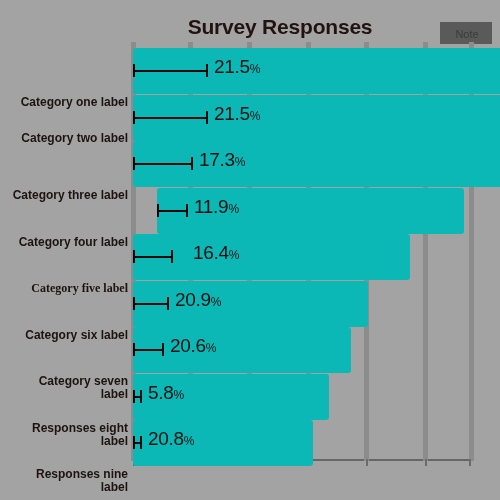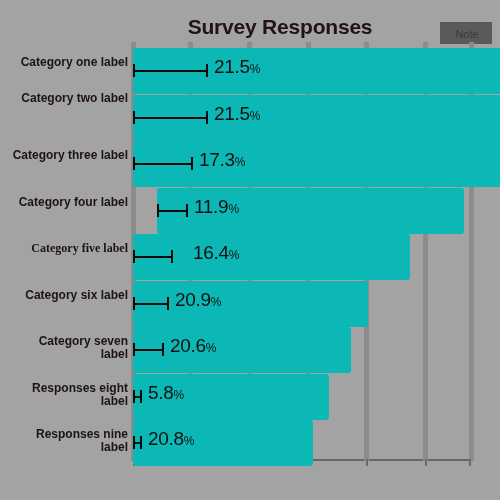--- a/index.html
+++ b/index.html
@@ -38,21 +38,21 @@
   .whisker-cap{position:absolute;width:2px;height:13px;background:#0a0a0a;top:16px;}
   .whisker-cap.start{left:0;}
 
   .val{position:absolute;top:8px;color:#101010;font-size:19px;font-weight:400;
        letter-spacing:-.3px;white-space:nowrap;}
   .val .pct{font-size:12px;}
 
   
   .cat{position:absolute;right:372px;width:120px;text-align:right;
        color:#1d1312;font-size:12px;font-weight:700;line-height:13px;
-       overflow:hidden;}
+       overflow:hidden;margin-top:40px;}
 
   
   .legend{position:absolute;left:440px;top:22px;width:52px;height:22px;
           background:#5a5a5a;}
   .legend-text{position:absolute;left:444px;top:26px;width:46px;height:16px;
                color:#3b3b3b;font-size:11px;text-align:center;line-height:16px;
                overflow:hidden;}
 </style>
 </head>
 <body>

